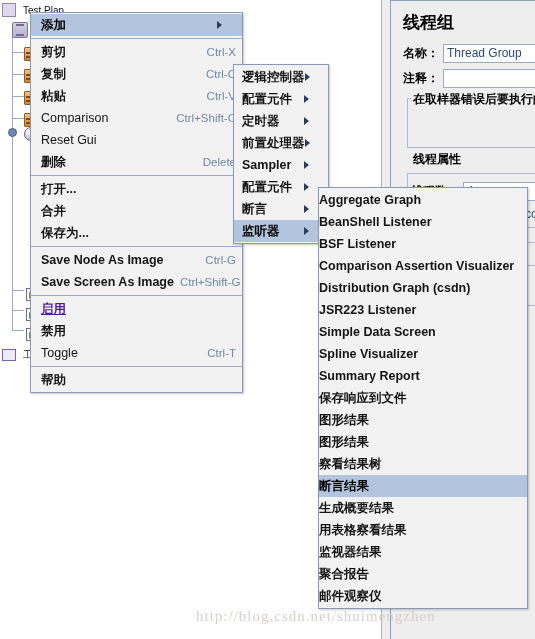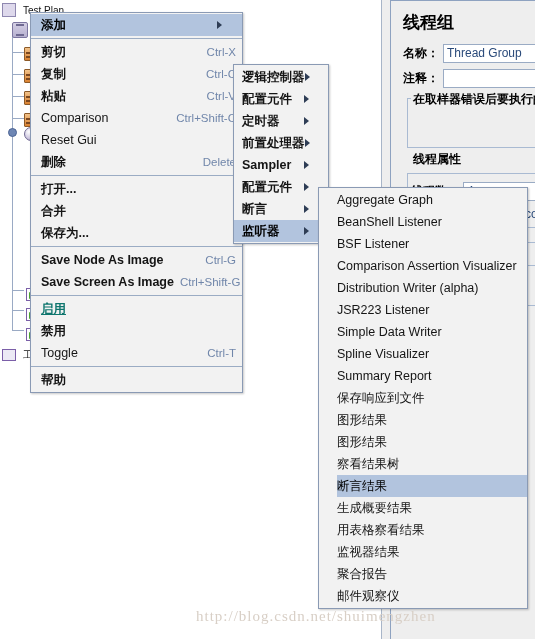--- a/index.html
+++ b/index.html
@@ -235,21 +235,21 @@
     box-sizing: border-box;
     white-space: nowrap;
     color: #151515;
     font-size: 12.5px;
   }
   .menu-item.bold { font-weight: bold; }
   .menu-item.sel {
     background: #b2c4de;
     color: #000000;
   }
-  .menu-item.disabled { color: #0f766e; text-decoration: underline; }
+  .menu-item.disabled { color: #4c1d95; text-decoration: underline; }
   .mi-text { flex: 0 0 auto; }
   .mi-accel {
     margin-left: auto;
     padding-left: 18px;
     color: #7086aa;
     font-size: 11.5px;
     font-weight: normal;
   }
   .mi-arrow {
     margin-left: auto;
@@ -279,23 +279,22 @@
   }
   #add-submenu .menu-item { padding-left: 8px; padding-right: 5px; }
   
   #listener-submenu {
     left: 318px; top: 187px;
     width: 210px;
   }
   #listener-submenu .menu-item {
     height: 22px;
     padding-left: 0;
-    font-weight: normal;
+    font-weight: bold;
     font-size: 12.5px;
-    margin-left: 18px;
   }
 
   
   #watermark {
     position: absolute;
     left: 196px; top: 608px;
     font-family: "Liberation Serif", "DejaVu Serif", serif;
     font-size: 15px;
     color: #d8cfc6;
     letter-spacing: 1px;
@@ -503,27 +502,27 @@
     <div class="menu-item">
       <span class="mi-text">BeanShell Listener</span>
     </div>
     <div class="menu-item">
       <span class="mi-text">BSF Listener</span>
     </div>
     <div class="menu-item">
       <span class="mi-text">Comparison Assertion Visualizer</span>
     </div>
     <div class="menu-item">
-      <span class="mi-text">Distribution Writer (alpha)</span>
+      <span class="mi-text">Distribution Graph (csdn)</span>
     </div>
     <div class="menu-item">
       <span class="mi-text">JSR223 Listener</span>
     </div>
     <div class="menu-item">
-      <span class="mi-text">Simple Data Writer</span>
+      <span class="mi-text">Simple Data Screen</span>
     </div>
     <div class="menu-item">
       <span class="mi-text">Spline Visualizer</span>
     </div>
     <div class="menu-item">
       <span class="mi-text">Summary Report</span>
     </div>
     <div class="menu-item">
       <span class="mi-text">保存响应到文件</span>
     </div>

